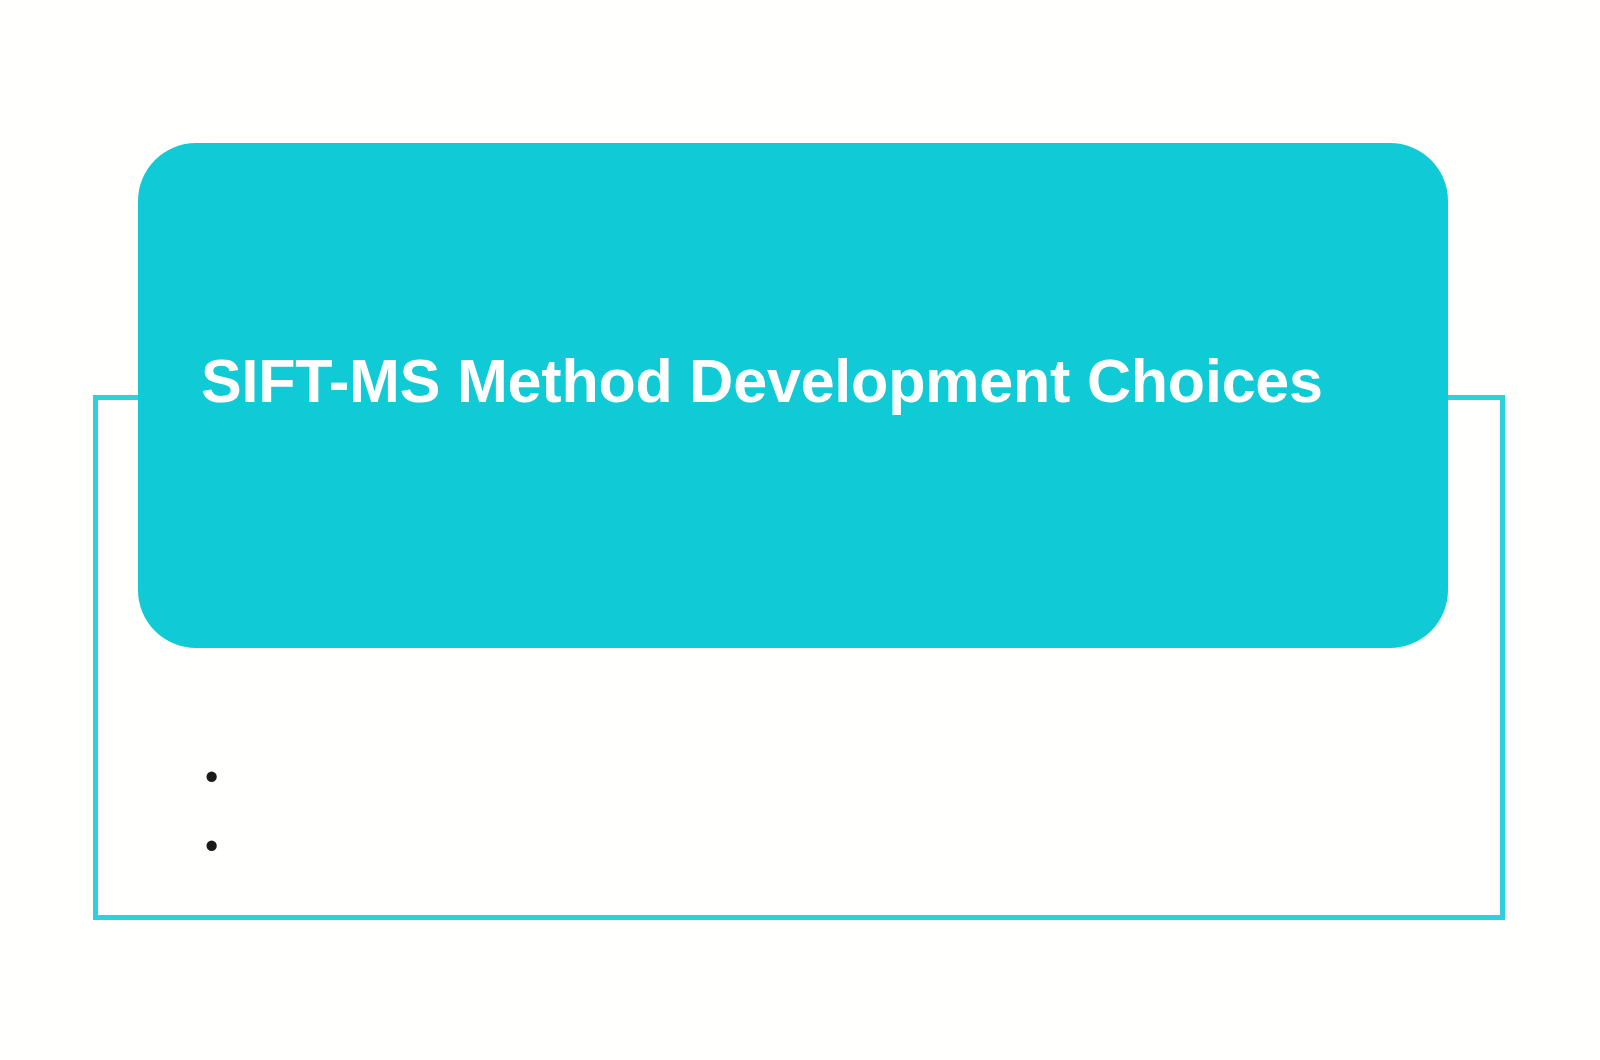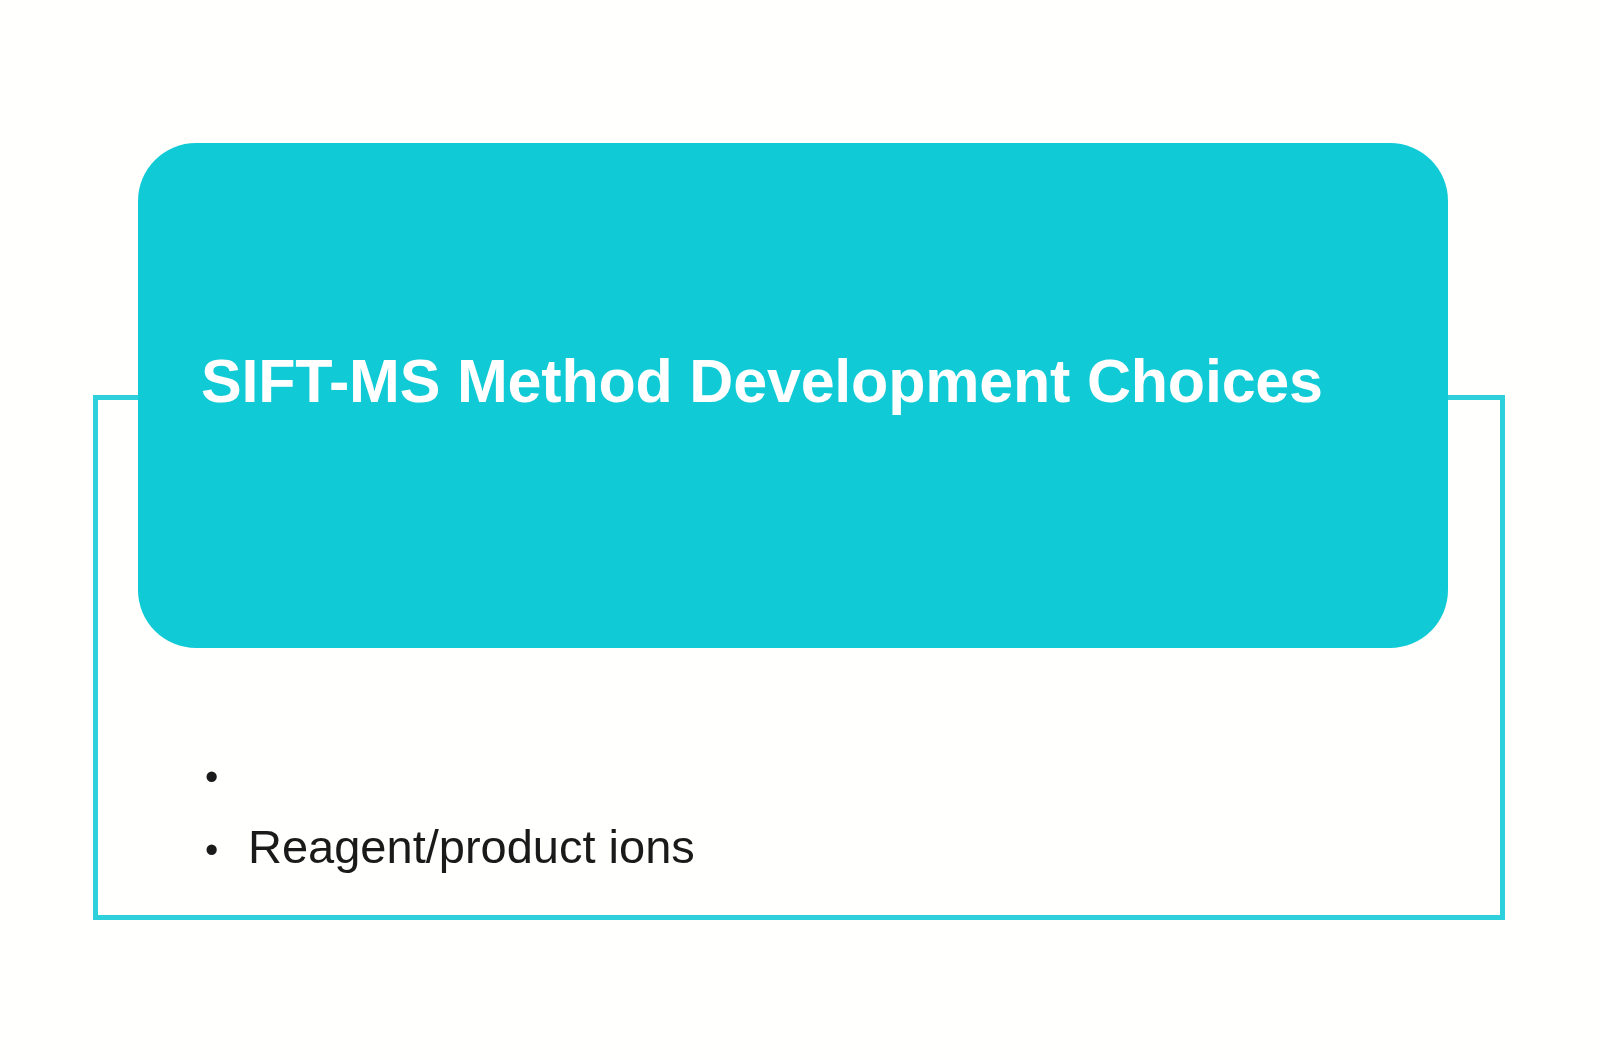--- a/index.html
+++ b/index.html
@@ -105,17 +105,16 @@
   <div id="header-card">
     <div id="header-title">SIFT-MS Method Development Choices</div>
   </div>
 
   <ul id="bullet-list">
     <li>
       <span class="bullet-marker">•</span>
     </li>
     <li>
       <span class="bullet-marker">•</span>
-      <span class="bullet-text">Reagent/product ions</span>
     </li>
   </ul>
 
 </div>
 
 </body></html>

